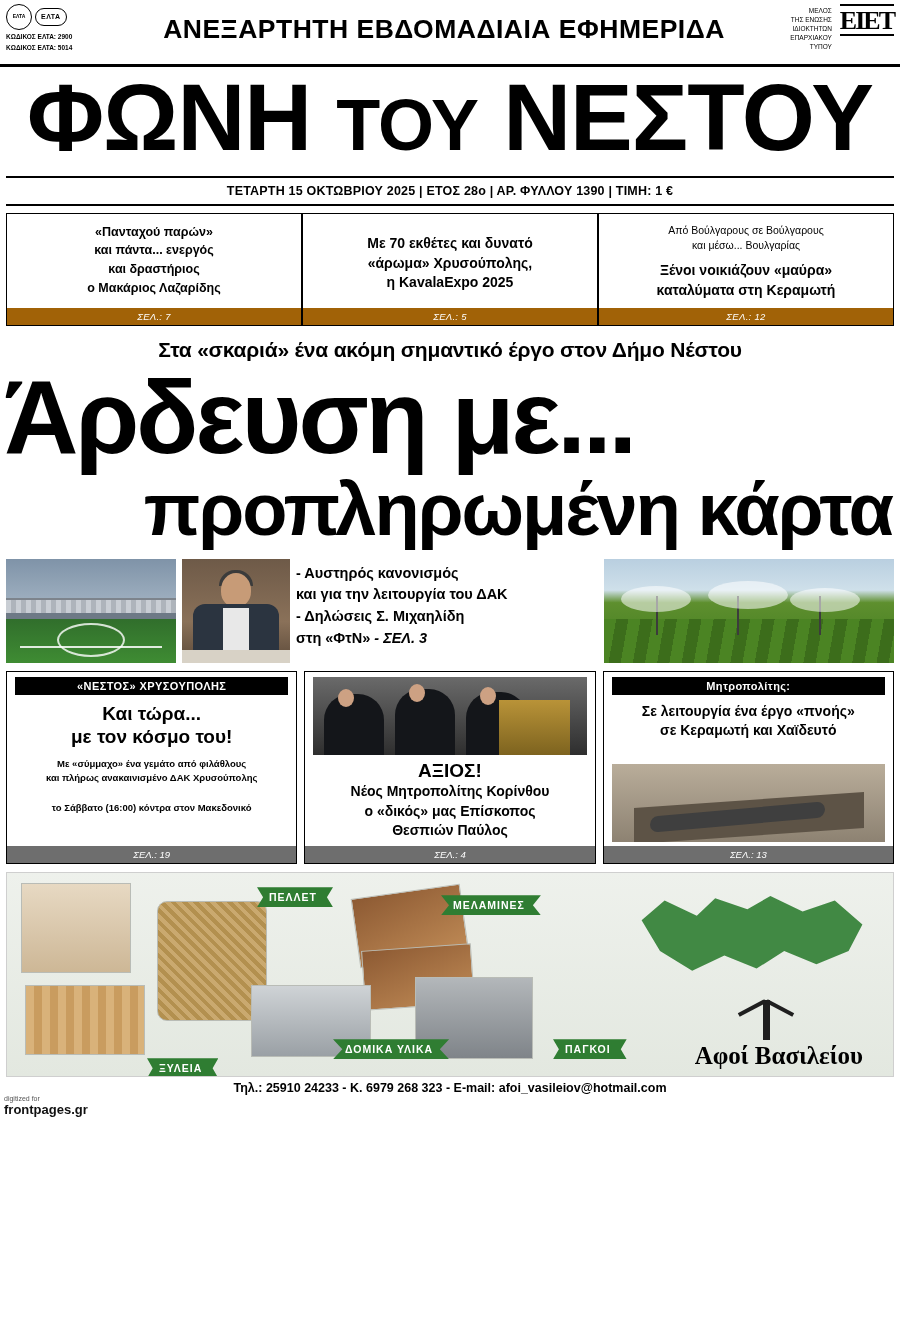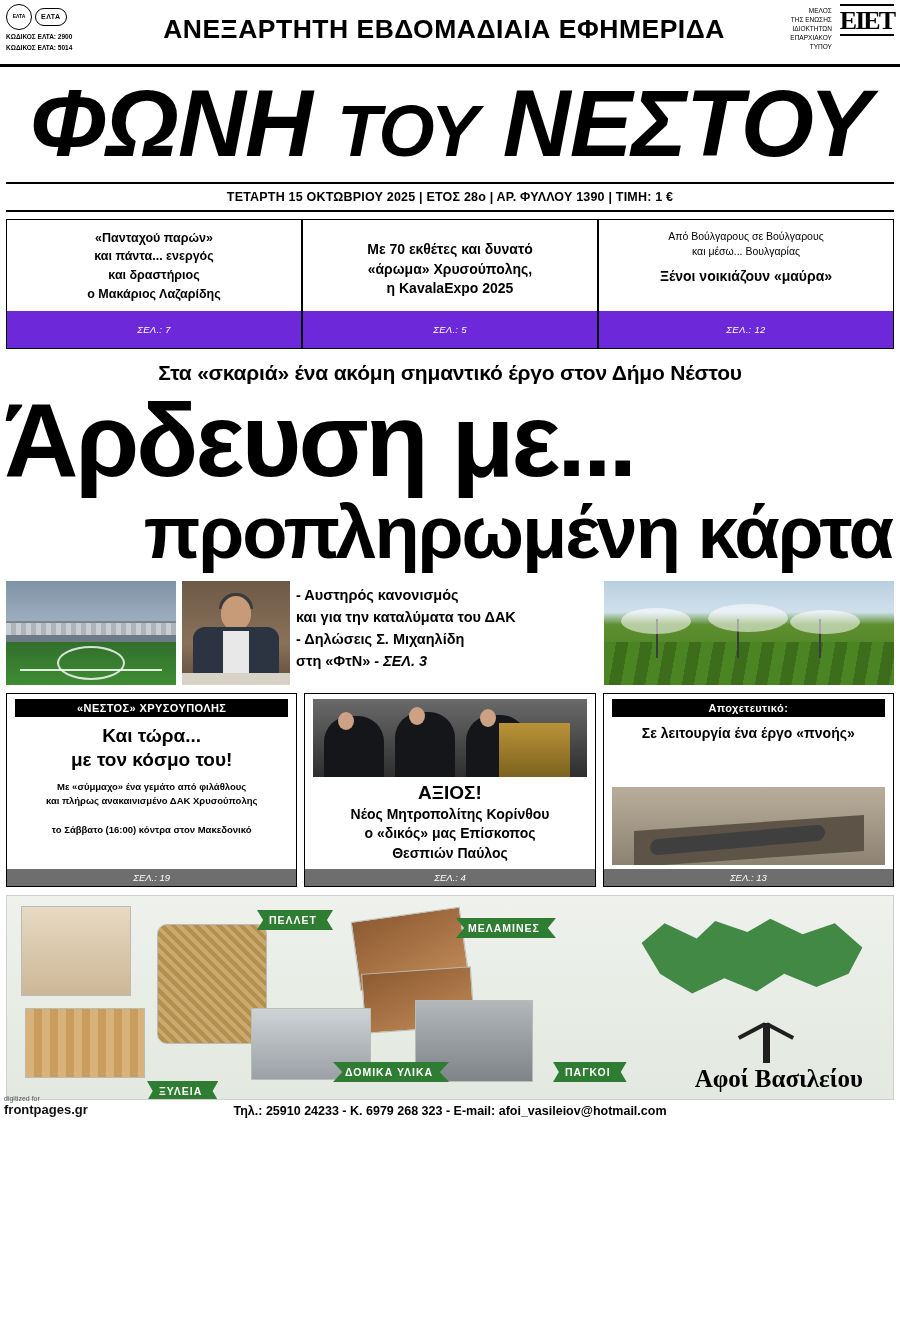--- a/index.html
+++ b/index.html
@@ -37,43 +37,43 @@
   .eiet-block { width: 120px; display: flex; align-items: flex-start; justify-content: flex-end; gap: 8px; }
   .eiet-text { font-size: 6.5px; text-align: right; line-height: 1.4; padding-top: 2px; }
   .eiet-logo {
     font-size: 26px; font-weight: bold; font-family: "Liberation Serif", serif;
     letter-spacing: -2px; line-height: 1; padding-top: 2px;
     border-top: 2px solid #000; border-bottom: 2px solid #000;
   }
 
   .rule-thick { height: 3px; background: #000; margin: 2px 0 0 0; }
 
-  .title-band { text-align: center; padding: 8px 0 4px 0; font-style: italic; }
+  .title-band { text-align: center; padding: 2px 0 4px 0; }
   .title-band .title {
     font-size: 94px; font-weight: bold; letter-spacing: -1px; line-height: 1.05;
     white-space: nowrap;
   }
   .title-band .title .small { font-size: 72px; }
 
   .dateline {
     border-top: 2px solid #000; border-bottom: 2px solid #000;
     margin: 4px 6px 0 6px;
     text-align: center; font-size: 12.5px; font-weight: bold; padding: 6px 0; letter-spacing: .2px;
   }
 
   
   .teasers { display: flex; padding: 7px 6px 0 6px; }
   .teaser { flex: 1; border: 1px solid #000; display: flex; flex-direction: column; }
   .teaser-body { flex: 1; padding: 9px 8px 7px 8px; text-align: center; }
   .teaser-body .lead { font-size: 12.5px; line-height: 1.5; font-weight: bold; }
   .teaser-body .small-lead { font-size: 10.5px; line-height: 1.45; }
   .teaser-body .big { font-size: 14px; font-weight: bold; line-height: 1.42; }
   .teaser-foot {
-    background: #6d28d9; color: #fff; font-size: 9.5px; text-align: center;
-    padding: 13px 0; font-style: italic; letter-spacing: .3px;
+    background: #a16207; color: #fff; font-size: 9.5px; text-align: center;
+    padding: 3px 0; font-style: italic; letter-spacing: .3px;
   }
 
   
   .kicker {
     padding: 12px 8px 0 8px; text-align: center;
     font-size: 21px; font-weight: bold; letter-spacing: -.2px;
   }
   .headline1 {
     text-align: left; padding: 6px 8px 0 4px;
     font-size: 103px; font-weight: bold; line-height: .98; letter-spacing: -3px;
@@ -227,20 +227,21 @@
         <div class="big">η KavalaExpo 2025</div>
       </div>
       <div class="teaser-foot">ΣΕΛ.: 5</div>
     </div>
 
     <div class="teaser">
       <div class="teaser-body">
         <div class="small-lead">Από Βούλγαρους σε Βούλγαρους</div>
         <div class="small-lead">και μέσω... Βουλγαρίας</div>
         <div class="big" style="margin-top:8px">Ξένοι νοικιάζουν «μαύρα»</div>
+        <div class="big">καταλύματα στη Κεραμωτή</div>
       </div>
       <div class="teaser-foot">ΣΕΛ.: 12</div>
     </div>
   </div>
 
   <div class="kicker">Στα «σκαριά» ένα ακόμη σημαντικό έργο στον Δήμο Νέστου</div>
   <div class="headline1">Άρδευση με...</div>
   <div class="headline2">προπληρωμένη κάρτα</div>
 
   <div class="strip">
@@ -256,21 +257,21 @@
       <div class="man">
         <div class="hair"></div>
           <div class="head"></div>
         <div class="body"></div>
           <div class="shirt"></div>
           <div class="desk"></div>
       </div>
     </div>
     <div class="strip-text">
       <div>- Αυστηρός κανονισμός</div>
-      <div>και για την καταλύματα του ΔΑΚ</div>
+      <div>και για την λειτουργία του ΔΑΚ</div>
       <div>- Δηλώσεις Σ. Μιχαηλίδη</div>
       <div>
         <span>στη «ΦτΝ»</span>
         <span class="it">- ΣΕΛ. 3</span>
       </div>
     </div>
     <div class="ph ph-irrigation">
       <div class="irrig">
         <div class="rows"></div>
         <div class="spray" style="left:18%"></div>
@@ -312,23 +313,24 @@
       <div class="bx-body" style="padding-top:4px">
         <div class="bx-title">ΑΞΙΟΣ!</div>
         <div class="bx-sub">Νέος Μητροπολίτης Κορίνθου</div>
         <div class="bx-sub">ο «δικός» μας Επίσκοπος</div>
         <div class="bx-sub">Θεσπιών Παύλος</div>
       </div>
       <div class="bx-foot">ΣΕΛ.: 4</div>
     </div>
 
     <div class="bx">
-      <div class="bx-head">Αποχετευτικό:</div>
+      <div class="bx-head">Μητροπολίτης:</div>
       <div class="bx-body" style="padding-bottom:0">
         <div class="bx-sub">Σε λειτουργία ένα έργο «πνοής»</div>
+        <div class="bx-sub">σε Κεραμωτή και Χαϊδευτό</div>
       </div>
       <div class="bx-photo" style="margin-bottom:4px">
         <div class="pipe">
             <div class="trench"></div>
             <div class="tube"></div>
           </div>
       </div>
       <div class="bx-foot">ΣΕΛ.: 13</div>
     </div>
   </div>
@@ -336,21 +338,21 @@
   <div class="ad">
     <div class="swatch sw-panel" style="left:14px;top:10px;width:110px;height:90px;"></div>
     <div class="swatch sw-wood" style="left:18px;top:112px;width:120px;height:70px;"></div>
     <div class="swatch sw-pellet" style="left:150px;top:28px;width:110px;height:120px;border-radius:10px;"></div>
     <div class="swatch sw-melamine" style="left:348px;top:18px;width:110px;height:70px;transform:rotate(-8deg);"></div>
     <div class="swatch sw-melamine" style="left:356px;top:74px;width:110px;height:60px;transform:rotate(-4deg);"></div>
     <div class="swatch sw-building" style="left:244px;top:112px;width:120px;height:72px;"></div>
     <div class="swatch sw-bench" style="left:408px;top:104px;width:118px;height:82px;"></div>
 
     <div class="ad-label" style="left:250px;top:14px;">ΠΕΛΛΕΤ</div>
-    <div class="ad-label" style="left:449px;top:22px;">ΜΕΛΑΜΙΝΕΣ</div>
+    <div class="ad-label" style="left:434px;top:22px;">ΜΕΛΑΜΙΝΕΣ</div>
     <div class="ad-label" style="left:140px;top:166px;margin-top:19px;">ΞΥΛΕΙΑ</div>
     <div class="ad-label" style="left:326px;top:166px;">ΔΟΜΙΚΑ ΥΛΙΚΑ</div>
     <div class="ad-label" style="left:546px;top:166px;">ΠΑΓΚΟΙ</div>
 
     <div class="map"></div>
     <div class="tree">
       <div class="trunk"></div>
         <div class="b1"></div>
         <div class="b2"></div>
     </div>

